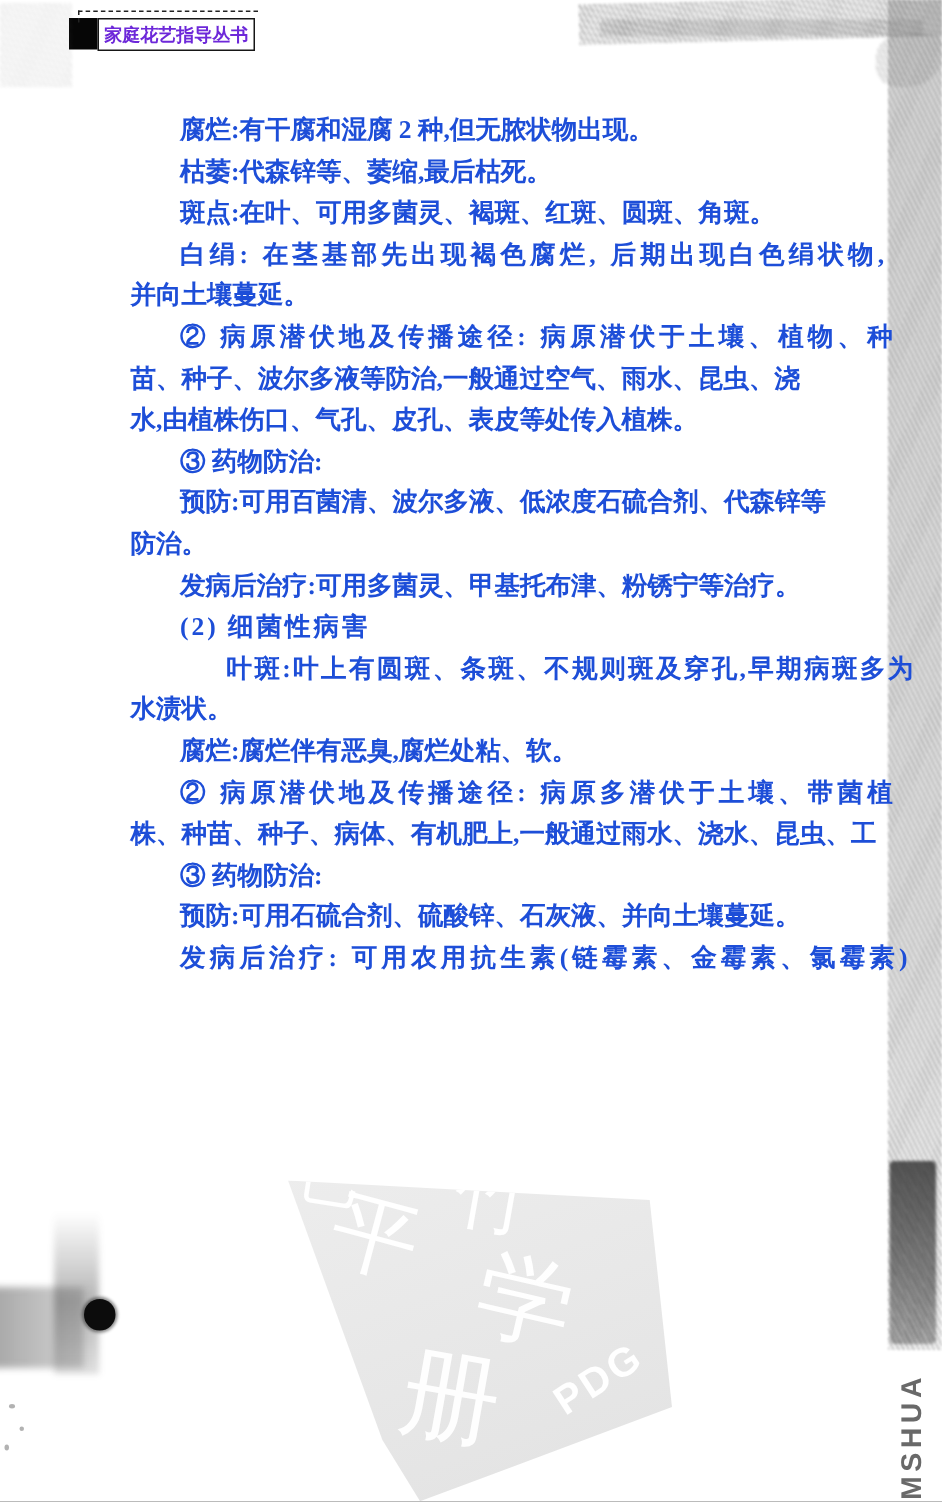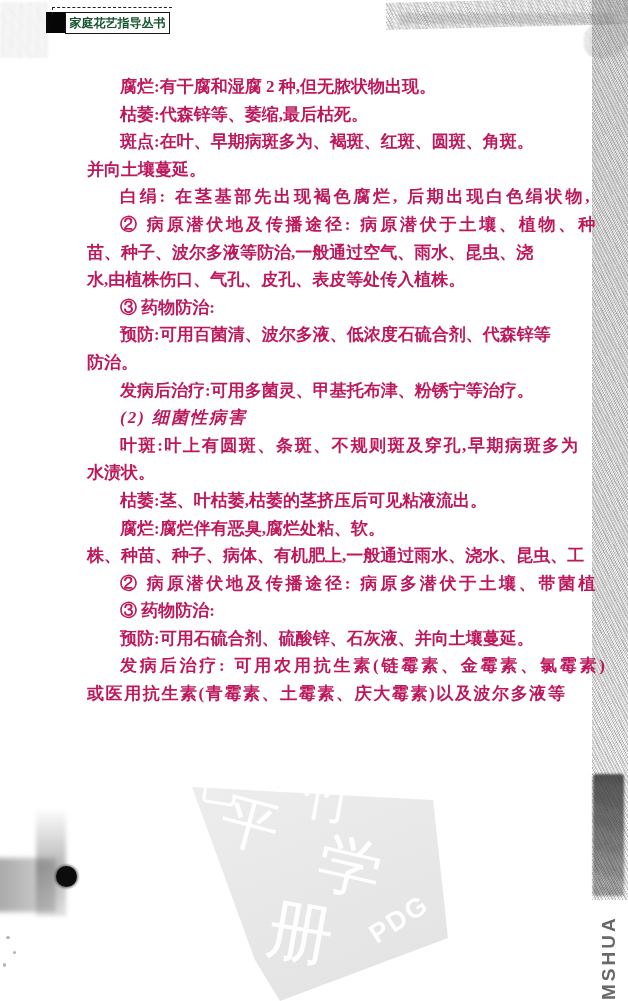--- a/index.html
+++ b/index.html
@@ -8,21 +8,21 @@
     background:#ffffff; overflow:hidden;
     font-family:"Liberation Serif","DejaVu Serif",serif;
   }
 
   
   .series-square { position:absolute; left:46px; top:12px; width:19px; height:21px; background:#060606; }
   .series-dash  { position:absolute; left:52px; top:7px; width:119px; height:7px;
                   border-top:1px dashed #222; border-left:1px dashed #222; }
   .series-box   { position:absolute; left:65px; top:12px; width:103px; height:20px;
                   border:1px solid #161616; display:flex; align-items:center; justify-content:center; }
-  .series-label { font-size:12px; font-weight:700; color:#14532d; letter-spacing:0; white-space:nowrap; }
+  .series-label { font-size:12px; font-weight:700; color:#6d28d9; letter-spacing:0; white-space:nowrap; }
 
   
   .noise {
     background:
       repeating-linear-gradient(63deg, rgba(70,70,70,.30) 0 1px, transparent 1px 3px),
       repeating-linear-gradient(-48deg, rgba(110,110,110,.26) 0 1px, transparent 1px 2px),
       repeating-linear-gradient(12deg, rgba(90,90,90,.14) 0 1px, transparent 1px 4px);
   }
   .top-band { position:absolute; left:386px; top:0; width:242px; height:27px;
               filter:blur(.7px); transform:rotate(-1.4deg); opacity:.9; }
@@ -53,26 +53,26 @@
       filter:blur(2.2px); }
   .smudge-h { position:absolute; left:-8px; top:858px; width:64px; height:54px;
       background:linear-gradient(to right, rgba(30,30,30,.40), rgba(60,60,60,.22));
       filter:blur(2.4px); }
   .punch-dot { position:absolute; left:56px; top:866px; width:21px; height:21px;
       border-radius:50%; background:#0c0c0c; box-shadow:0 0 2px 1.5px rgba(20,20,20,.45); }
   .speck { position:absolute; background:#555; border-radius:50%; opacity:.45; }
 
   
   .body-text { position:absolute; left:87px; top:73px; width:492px;
-      font-weight:700; font-size:17px; line-height:27.6px; color:#be185d; }
+      font-weight:700; font-size:17px; line-height:27.6px; color:#1d4ed8; }
   .ln  { white-space:pre; height:27.6px; overflow:visible; }
   .ind { padding-left:33px; }
-  .sp1 { letter-spacing:1.6px; }
+  .sp1 { letter-spacing:1.6px;margin-left:31px; }
   .sp2 { letter-spacing:2.8px; }
-  .kai { font-style:italic; font-weight:600; letter-spacing:2px; }
+  .kai { font-weight:600; letter-spacing:2px; }
 
   
   .stamp { position:absolute; left:185px; top:782px; width:270px; height:220px;
       background:linear-gradient(160deg,#ededed 0%, #e7e7e7 55%, #e2e2e2 100%);
       clip-path:polygon(2.6% 2.3%, 91.9% 8.2%, 97.4% 70.9%, 35.2% 99.5%, 25.9% 80.9%);
   }
   .seal { position:absolute; color:rgba(255,255,255,.96); font-weight:400;
       font-family:"Liberation Serif","DejaVu Serif",serif; line-height:1; }
   .seal.g1 { left:16px;  top:-14px; font-size:42px; transform:rotate(9deg); }
   .seal.g2 { left:36px;  top:14px;  font-size:58px; transform:rotate(15deg); }
@@ -102,41 +102,39 @@
   <div class="top-band noise"></div>
   <div class="top-band-dark noise"></div>
   <div class="top-blob noise"></div>
   <div class="corner-noise noise"></div>
   <div class="edge-band"></div>
   <div class="edge-dark"></div>
 
   <div class="body-text">
     <div class="ln ind">腐烂:有干腐和湿腐 2 种,但无脓状物出现。</div>
     <div class="ln ind">枯萎:代森锌等、萎缩,最后枯死。</div>
-    <div class="ln ind">斑点:在叶、早期病斑多为、褐斑、红斑、圆斑、角斑。</div>
+    <div class="ln ind">斑点:在叶、可用多菌灵、褐斑、红斑、圆斑、角斑。</div>
+    <div class="ln ind sp2">白绢: 在茎基部先出现褐色腐烂, 后期出现白色绢状物,</div>
     <div class="ln">并向土壤蔓延。</div>
-    <div class="ln ind sp2">白绢: 在茎基部先出现褐色腐烂, 后期出现白色绢状物,</div>
     <div class="ln ind sp2">② 病原潜伏地及传播途径: 病原潜伏于土壤、植物、种</div>
     <div class="ln">苗、种子、波尔多液等防治,一般通过空气、雨水、昆虫、浇</div>
     <div class="ln">水,由植株伤口、气孔、皮孔、表皮等处传入植株。</div>
     <div class="ln ind">③ 药物防治:</div>
     <div class="ln ind">预防:可用百菌清、波尔多液、低浓度石硫合剂、代森锌等</div>
     <div class="ln">防治。</div>
     <div class="ln ind">发病后治疗:可用多菌灵、甲基托布津、粉锈宁等治疗。</div>
     <div class="ln ind kai">(2) 细菌性病害</div>
     <div class="ln ind sp1">叶斑:叶上有圆斑、条斑、不规则斑及穿孔,早期病斑多为</div>
     <div class="ln">水渍状。</div>
-    <div class="ln ind">枯萎:茎、叶枯萎,枯萎的茎挤压后可见粘液流出。</div>
     <div class="ln ind">腐烂:腐烂伴有恶臭,腐烂处粘、软。</div>
+    <div class="ln ind sp2">② 病原潜伏地及传播途径: 病原多潜伏于土壤、带菌植</div>
     <div class="ln">株、种苗、种子、病体、有机肥上,一般通过雨水、浇水、昆虫、工</div>
-    <div class="ln ind sp2">② 病原潜伏地及传播途径: 病原多潜伏于土壤、带菌植</div>
     <div class="ln ind">③ 药物防治:</div>
     <div class="ln ind">预防:可用石硫合剂、硫酸锌、石灰液、并向土壤蔓延。</div>
     <div class="ln ind sp2">发病后治疗: 可用农用抗生素(链霉素、金霉素、氯霉素)</div>
-    <div class="ln sp1">或医用抗生素(青霉素、土霉素、庆大霉素)以及波尔多液等</div>
   </div>
 
   <div class="smudge-v"></div>
   <div class="smudge-h"></div>
   <div class="punch-dot"></div>
   <div class="speck" style="left:6px;top:936px;width:4px;height:3px;"></div>
   <div class="speck" style="left:13px;top:951px;width:3px;height:3px;"></div>
   <div class="speck" style="left:3px;top:963px;width:3px;height:4px;"></div>
 
   <div class="stamp">

